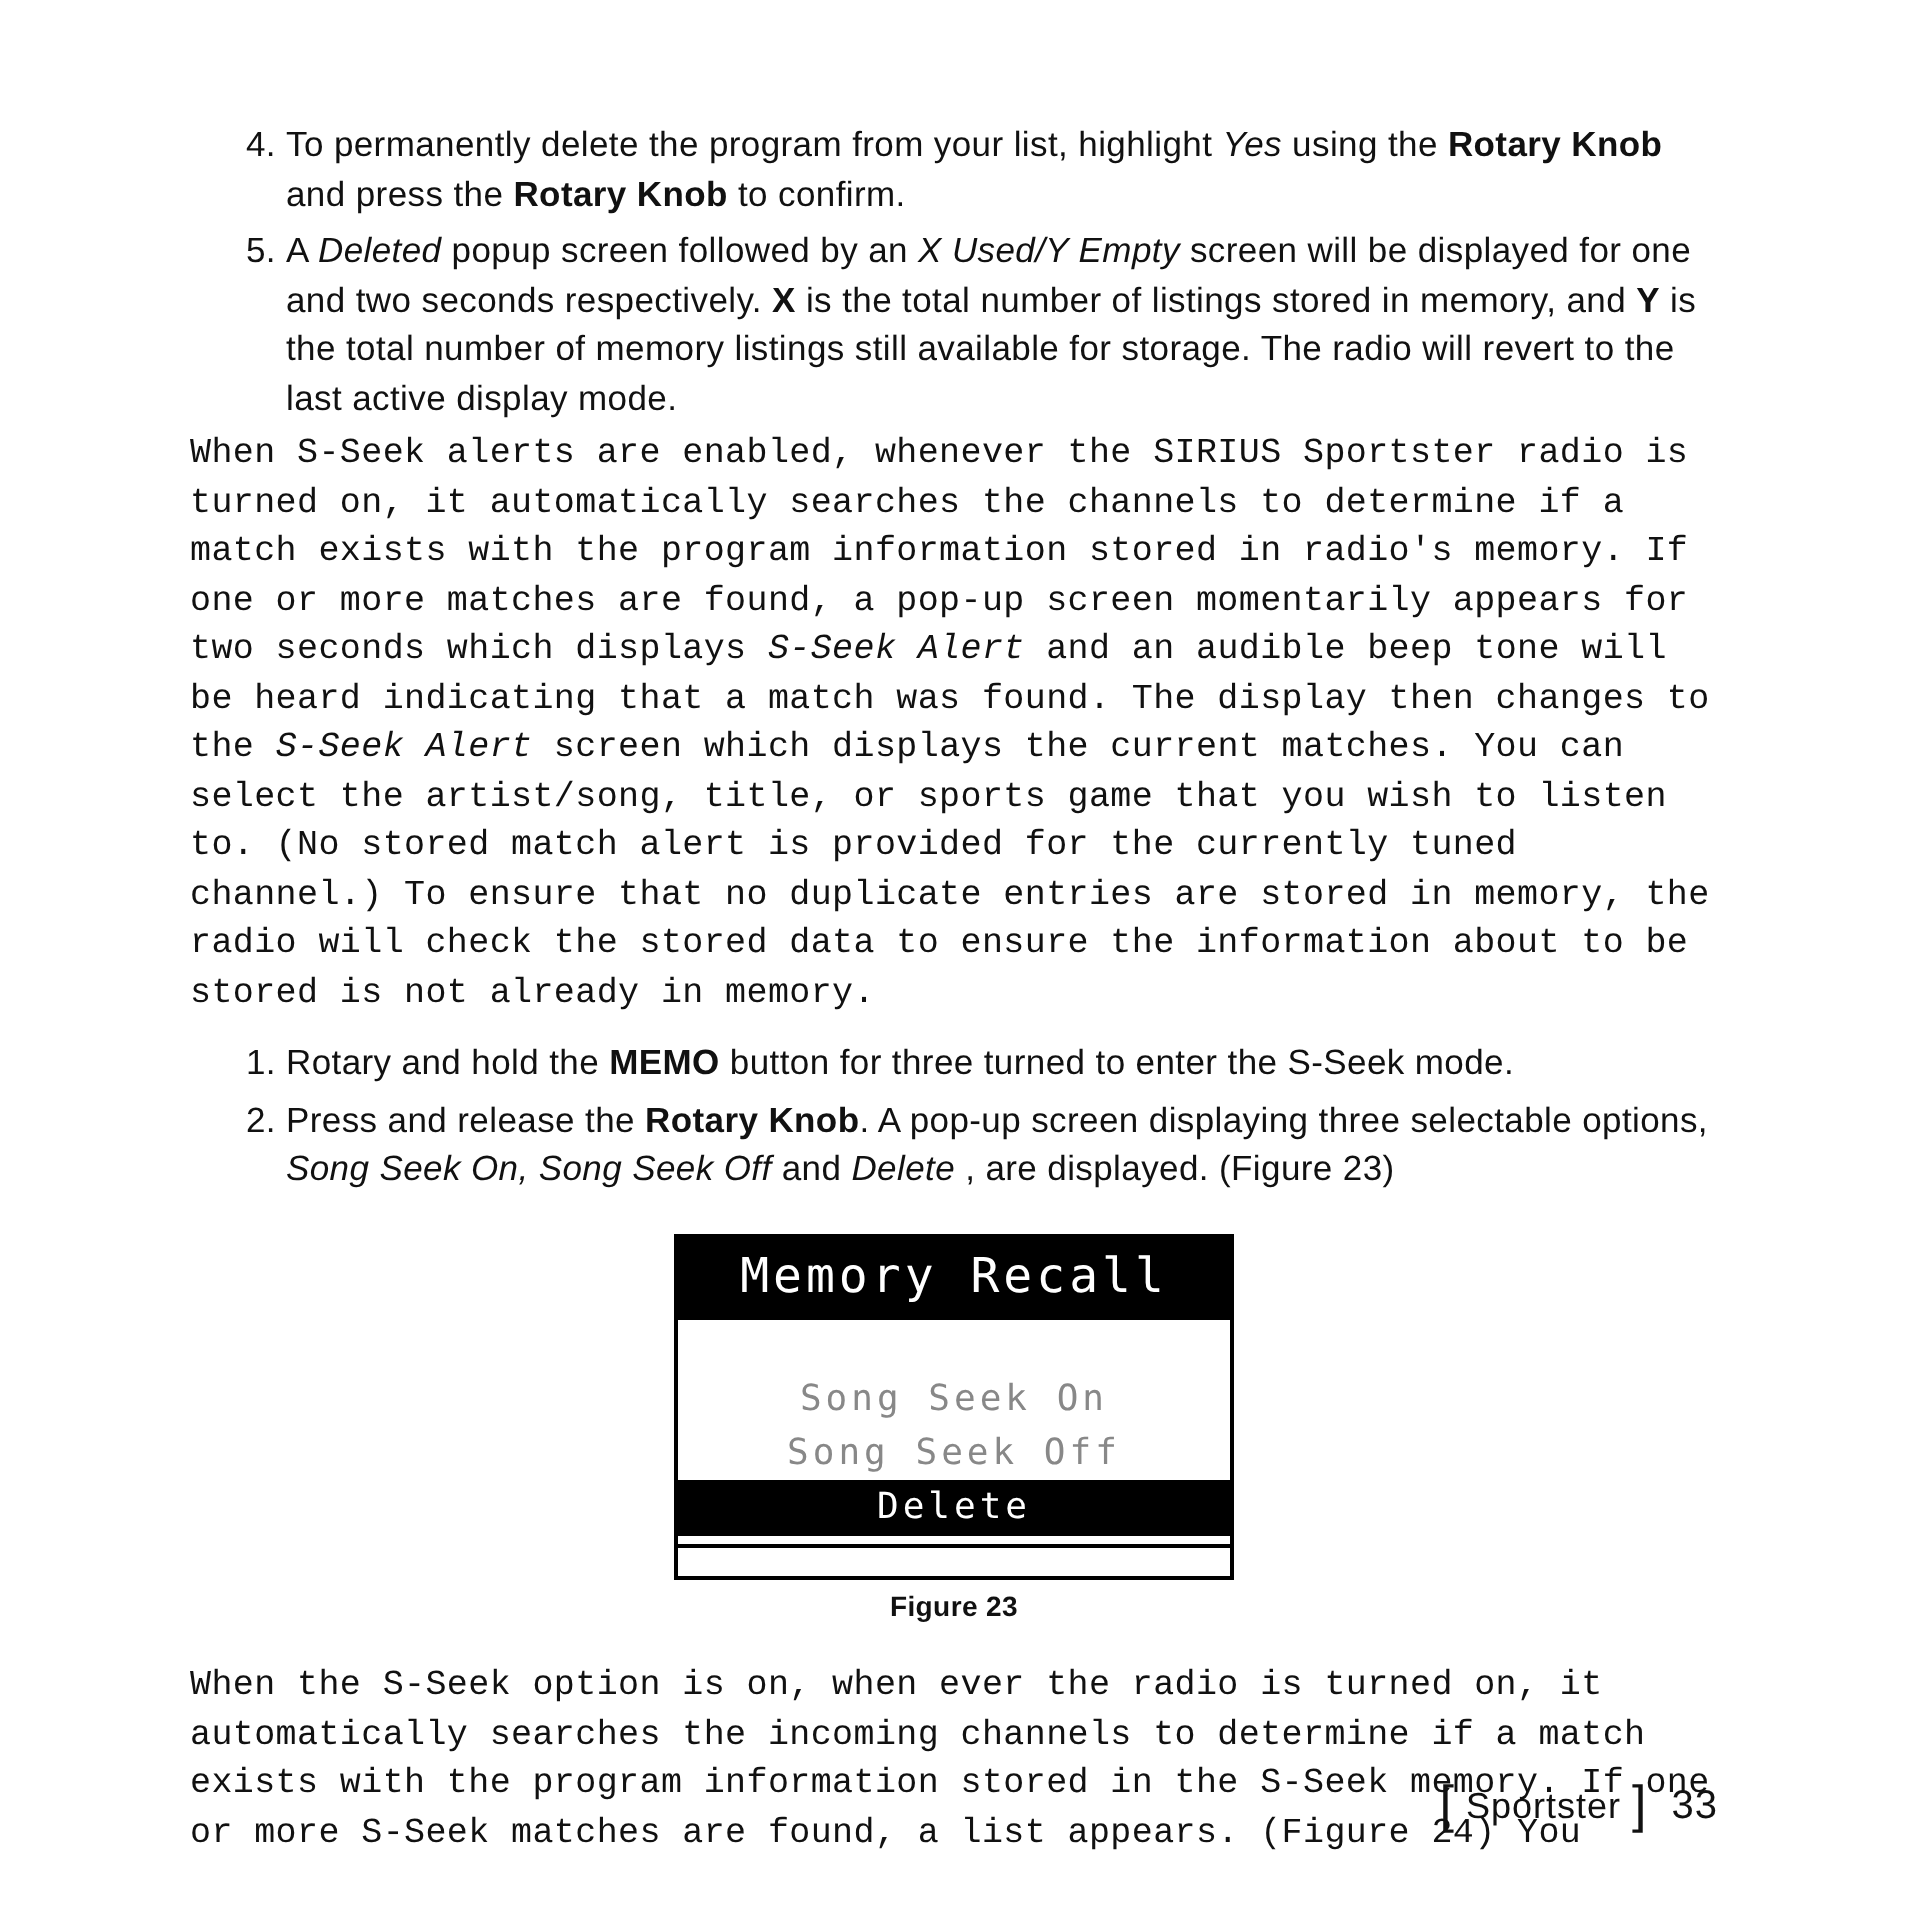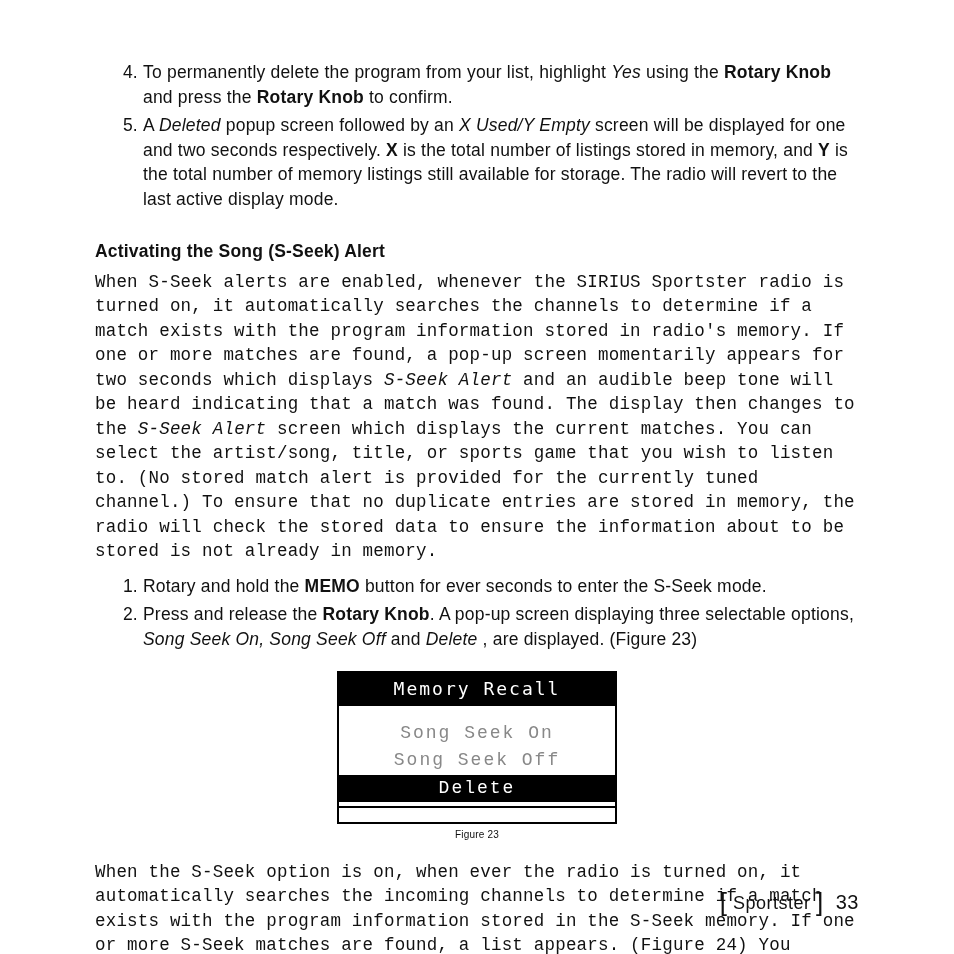--- a/index.html
+++ b/index.html
@@ -48,48 +48,47 @@
   }
   .lcd {
     border: 2px solid #000;
     background: #fff;
     font-family: monospace;
     text-align: center;
   }
   .lcd .titlebar {
     background: #000;
     color: #fff;
-    font-size: 18px;
+    font-size: 24px;
     letter-spacing: 2px;
     padding: 3px 0 5px 0;
   }
   .lcd .body {
-    padding: 14px 6px 4px 6px;
+    padding: 26px 6px 4px 6px;
     color: #888;
     font-size: 18px;
     letter-spacing: 2px;
-    font-family: Liberation Mono, monospace;
   }
   .lcd .body .row {
     padding: 1px 0;
   }
   .lcd .body .sel {
     background: #000;
     color: #fff;
     margin: 0 -6px;
     padding: 1px 6px;
   }
   .lcd .foot {
     border-top: 2px solid #000;
     height: 14px;
   }
   .caption {
     text-align: center;
-    font-weight: 400;
-    font-size: 10px;
+    font-weight: 700;
+    font-size: 14px;
     margin-top: 4px;
     margin-bottom: 18px;
   }
 
   
   .footer {
     position: absolute;
     right: 95px;
     bottom: 34px;
     font-size: 18px;
@@ -111,30 +110,29 @@
 
   <ol start="4">
     <li>
       <span>To permanently delete the program from your list, highlight </span><span class="italic">Yes</span><span> using the </span><span class="bold">Rotary Knob</span><span> and press the </span><span class="bold">Rotary Knob</span><span> to confirm.</span>
     </li>
     <li>
       <span>A </span><span class="italic">Deleted</span><span> popup screen followed by an </span><span class="italic">X Used/Y Empty</span><span> screen will be displayed for one and two seconds respectively. </span><span class="bold">X</span><span> is the total number of listings stored in memory, and </span><span class="bold">Y</span><span> is the total number of memory listings still available for storage. The radio will revert to the last active display mode.</span>
     </li>
   </ol>
 
-  <span class="heading">Activating the Song (S-Seek) Alert</span>
 
   <p>
     <span>When S-Seek alerts are enabled, whenever the SIRIUS Sportster radio is turned on, it automatically searches the channels to determine if a match exists with the program information stored in radio's memory. If one or more matches are found, a pop-up screen momentarily appears for two seconds which displays </span><span class="italic">S-Seek Alert</span><span> and an audible beep tone will be heard indicating that a match was found. The display then changes to the </span><span class="italic">S-Seek Alert</span><span> screen which displays the current matches. You can select the artist/song, title, or sports game that you wish to listen to. (No stored match alert is provided for the currently tuned channel.) To ensure that no duplicate entries are stored in memory, the radio will check the stored data to ensure the information about to be stored is not already in memory.</span>
   </p>
 
 
   <ol start="1">
     <li>
-      <span>Rotary and hold the </span><span class="bold">MEMO</span><span> button for ever seconds to enter the S-Seek mode.</span>
+      <span>Rotary and hold the </span><span class="bold">MEMO</span><span> button for three turned to enter the S-Seek mode.</span>
     </li>
     <li>
       <span>Press and release the </span><span class="bold">Rotary Knob</span><span>. A pop-up screen displaying three selectable options, </span><span class="italic">Song Seek On, Song Seek Off</span><span> and </span><span class="italic">Delete</span><span> , are displayed. (Figure 23)</span>
     </li>
   </ol>
 
   <div class="lcd-wrap">
     <div class="lcd">
       <div class="titlebar">Memory Recall</div>
       <div class="body">

